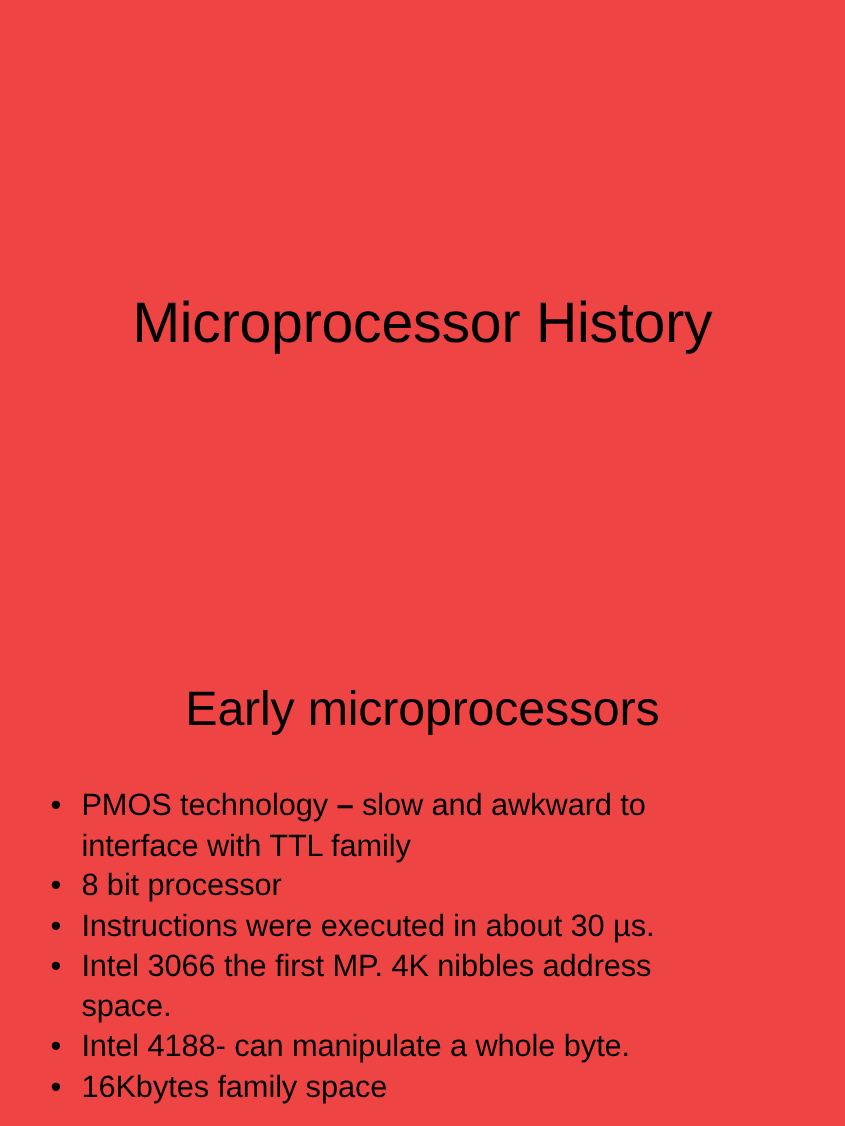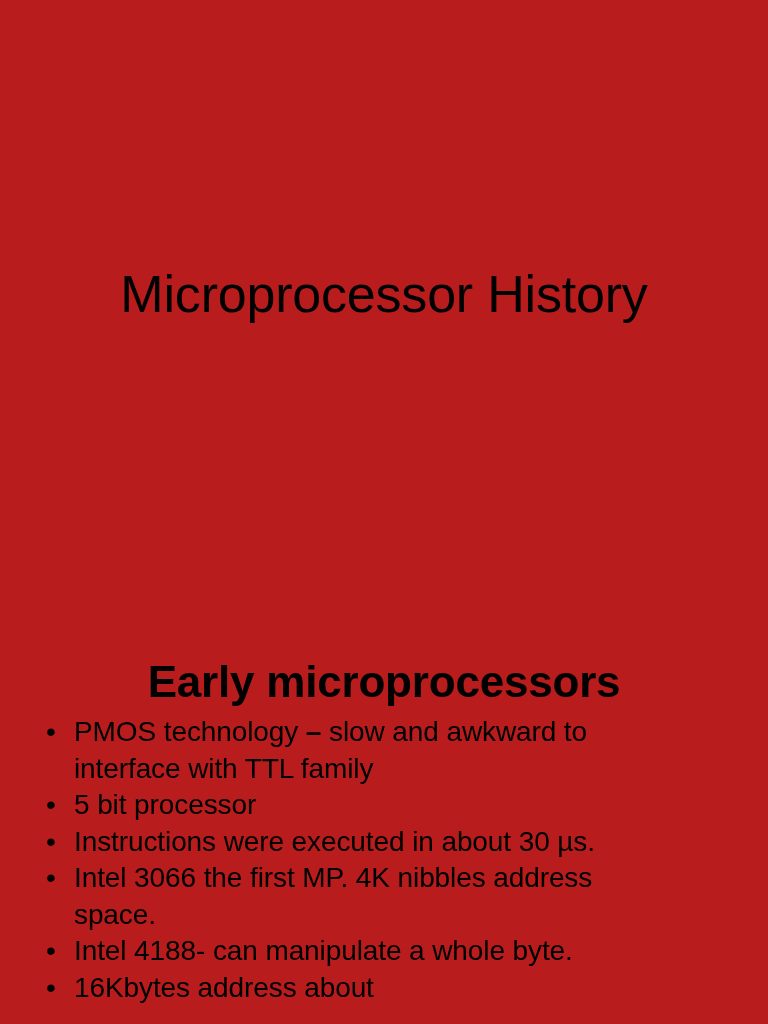--- a/index.html
+++ b/index.html
@@ -13,21 +13,21 @@
     overflow: hidden;
     font-family: "Liberation Sans", sans-serif;
     color: #000000;
     -webkit-font-smoothing: antialiased;
   }
 
   .slide-page {
     position: relative;
     width: 768px;
     height: 1024px;
-    background: #b91c1c;
+    background: #ef4444;
     overflow: hidden;
   }
 
   
   .slide-title {
     position: absolute;
     left: 0;
     top: 228px;
     width: 768px;
     text-align: center;
@@ -35,26 +35,26 @@
     line-height: 62px;
     font-weight: 400;
     letter-spacing: -0.2px;
     white-space: nowrap;
   }
 
   
   .section-heading {
     position: absolute;
     left: 0;
-    top: 618px;
+    top: 581px;
     width: 768px;
     text-align: center;
     font-size: 44px;
     line-height: 54px;
-    font-weight: 700;
+    font-weight: 400;
     letter-spacing: -0.2px;
     white-space: nowrap;
   }
 
   
   .bullet-list {
     position: absolute;
     left: 44px;
     top: 714px;
     width: 612px;
@@ -102,38 +102,38 @@
 
   <ul class="bullet-list">
 
     <li class="bullet-item">
       <span class="bullet-marker">•</span>
       <span class="bullet-text">PMOS technology <span class="dash-em">–</span> slow and awkward to interface with TTL family</span>
     </li>
 
     <li class="bullet-item">
       <span class="bullet-marker">•</span>
-      <span class="bullet-text">5 bit processor</span>
+      <span class="bullet-text">8 bit processor</span>
     </li>
 
     <li class="bullet-item">
       <span class="bullet-marker">•</span>
       <span class="bullet-text">Instructions were executed in about 30 µs.</span>
     </li>
 
     <li class="bullet-item">
       <span class="bullet-marker">•</span>
       <span class="bullet-text">Intel 3066 the first MP. 4K nibbles address space.</span>
     </li>
 
     <li class="bullet-item">
       <span class="bullet-marker">•</span>
       <span class="bullet-text">Intel 4188- can manipulate a whole byte.</span>
     </li>
 
     <li class="bullet-item">
       <span class="bullet-marker">•</span>
-      <span class="bullet-text">16Kbytes address about</span>
+      <span class="bullet-text">16Kbytes family space</span>
     </li>
 
   </ul>
 
 </div>
 
 </body></html>

